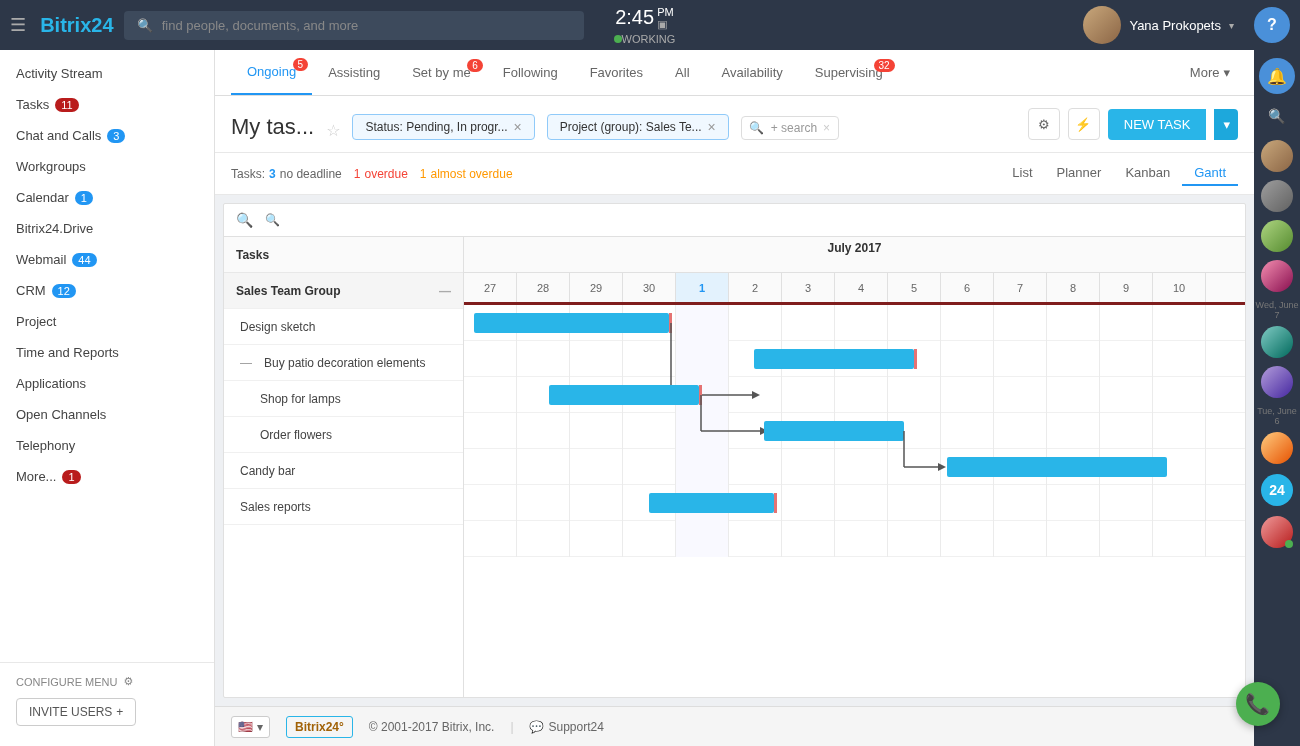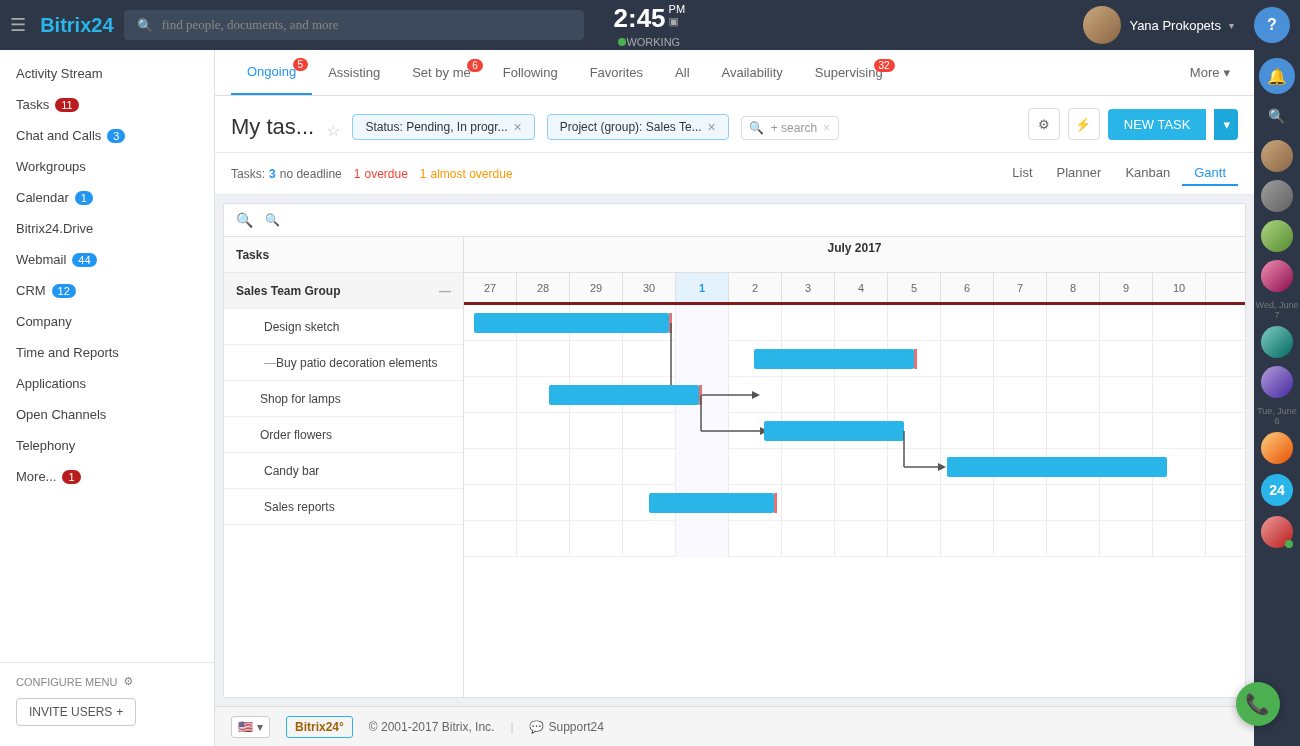--- a/index.html
+++ b/index.html
@@ -4,21 +4,21 @@
   <style>
     * { box-sizing: border-box; margin: 0; padding: 0; }
     body { font-family: -apple-system, BlinkMacSystemFont, 'Segoe UI', Arial, sans-serif; font-size: 13px; background: #eef0f3; color: #333; width: 1300px; height: 746px; overflow: hidden; }
 
     
     .top-nav { display: flex; align-items: center; background: #2d3748; height: 50px; padding: 0 10px; gap: 10px; }
     .hamburger { color: #aaa; font-size: 18px; cursor: pointer; margin-right: 4px; }
     .brand { color: #fff; font-size: 20px; font-weight: bold; white-space: nowrap; }
     .brand span { color: #29b5e8; }
     .search-bar { flex: 1; max-width: 460px; background: #3d4a5c; border: none; border-radius: 4px; padding: 7px 14px 7px 14px; color: #ccc; font-size: 13px; display: flex; align-items: center; gap: 8px; }
-    .search-bar input { background: none; border: none; outline: none; color: #fde047; font-size: 13px; width: 100%; font-family: Liberation Serif, serif; }
+    .search-bar input { background: none; border: none; outline: none; color: #fde047; font-size: 13px; width: 100%; }
     .search-bar input::placeholder { color: #888; }
     .clock-area { display: flex; flex-direction: column; align-items: center; color: #fff; margin: 0 16px; }
     .clock-row { display: flex; align-items: flex-start; }
     .clock-status { display: flex; align-items: center; font-size: 11px; color: #aaa; margin-top: 2px; }
     .working-dot { width: 8px; height: 8px; background: #4caf50; border-radius: 50%; display: inline-block; }
     .user-area { display: flex; align-items: center; gap: 8px; color: #fff; cursor: pointer; margin-left: auto; }
     .avatar-img { width: 36px; height: 36px; border-radius: 50%; background: linear-gradient(135deg, #c9a87c, #a07850); }
     .user-name { font-size: 13px; }
     .dropdown-arrow { font-size: 10px; color: #aaa; }
     .help-btn { width: 36px; height: 36px; border-radius: 50%; background: #4a90d9; color: #fff; display: flex; align-items: center; justify-content: center; font-size: 16px; font-weight: bold; cursor: pointer; margin-left: 10px; }
@@ -67,23 +67,23 @@
     .view-btn { padding: 4px 12px; cursor: pointer; color: #666; font-size: 13px; border-bottom: 2px solid transparent; }
     .view-btn.active { color: #2196f3; border-bottom: 2px solid #2196f3; }
 
     
     .gantt-container { flex: 1; overflow: hidden; background: #fff; margin: 8px; border: 1px solid #e0e0e0; border-radius: 2px; display: flex; flex-direction: column; }
     .gantt-toolbar { display: flex; align-items: center; padding: 6px 8px; border-bottom: 1px solid #e0e0e0; gap: 4px; }
     .gantt-zoom-btn { background: none; border: none; color: #999; cursor: pointer; font-size: 14px; padding: 2px 4px; }
     .gantt-body { display: flex; flex: 1; overflow: hidden; }
     .gantt-tasks { width: 240px; flex-shrink: 0; border-right: 1px solid #e0e0e0; overflow-y: auto; }
     .gantt-task-header { padding: 8px 12px; font-weight: 600; font-size: 12px; color: #333; background: #fafafa; border-bottom: 1px solid #e8e8e8; height: 36px; display: flex; align-items: center; }
-    .gantt-task-row { padding: 8px 12px; border-bottom: 1px solid #f0f0f0; font-size: 12px; color: #444; height: 36px; display: flex; align-items: center; gap: 0; cursor: pointer; }
+    .gantt-task-row { padding: 8px 12px; border-bottom: 1px solid #f0f0f0; font-size: 12px; color: #444; height: 36px; display: flex; align-items: center; gap: 12px; cursor: pointer; }
     .gantt-task-row.group-header { font-weight: 600; color: #333; background: #f5f5f5; }
-    .gantt-task-row.indent1 { padding-left: 40px; }
+    .gantt-task-row.indent1 { padding-left: 16px; }
     .gantt-task-row.indent2 { padding-left: 36px; }
     .task-minus { color: #999; font-size: 12px; }
     .gantt-chart { flex: 1; overflow: hidden; position: relative; }
 
     
     .right-panel { width: 46px; background: #2d3748; display: flex; flex-direction: column; align-items: center; padding: 8px 0; gap: 4px; }
     .right-panel-btn { width: 36px; height: 36px; border-radius: 50%; display: flex; align-items: center; justify-content: center; cursor: pointer; color: #aaa; font-size: 16px; }
     .right-panel-btn.active { background: #4a90d9; color: #fff; }
     .online-dot { width: 8px; height: 8px; background: #4caf50; border-radius: 50%; position: absolute; bottom: 0; right: 0; }
     .avatar-wrap { position: relative; margin: 2px 0; cursor: pointer; }
@@ -103,21 +103,21 @@
   <span class="hamburger">☰</span>
   <span class="brand">
     <span>Bitrix</span><span style="color:#29b5e8">24</span>
   </span>
   <div class="search-bar">
     <span style="color:#888">🔍</span>
     <input placeholder="find people, documents, and more" style="">
   </div>
   <div class="clock-area" style="margin:0 20px;">
     <div class="clock-row">
-      <span style="font-size:26px;font-weight:700;color:#fff;">2:45</span>
+      <span style="font-size:20px;font-weight:400;color:#fff;">2:45</span>
       <div style="display:flex;flex-direction:column;margin-left:3px;">
         <span style="font-size:11px;color:#fff;font-weight:400;">PM</span>
         <span style="font-size:11px;color:#aaa;">▣</span>
       </div>
     </div>
     <div class="clock-status">
       <span class="working-dot"></span>
       <span>WORKING</span>
     </div>
   </div>
@@ -155,21 +155,21 @@
     </div>
     <div class="sidebar-item">
       <span>Webmail</span>
       <span class="sidebar-badge">44</span>
     </div>
     <div class="sidebar-item">
       <span>CRM</span>
       <span class="sidebar-badge">12</span>
     </div>
     <div class="sidebar-item">
-      <span>Company</span>
+      <span>Project</span>
     </div>
     <div class="sidebar-item">
       <span>Time and Reports</span>
     </div>
     <div class="sidebar-item">
       <span>Applications</span>
     </div>
     <div class="sidebar-item">
       <span>Open Channels</span>
     </div>

